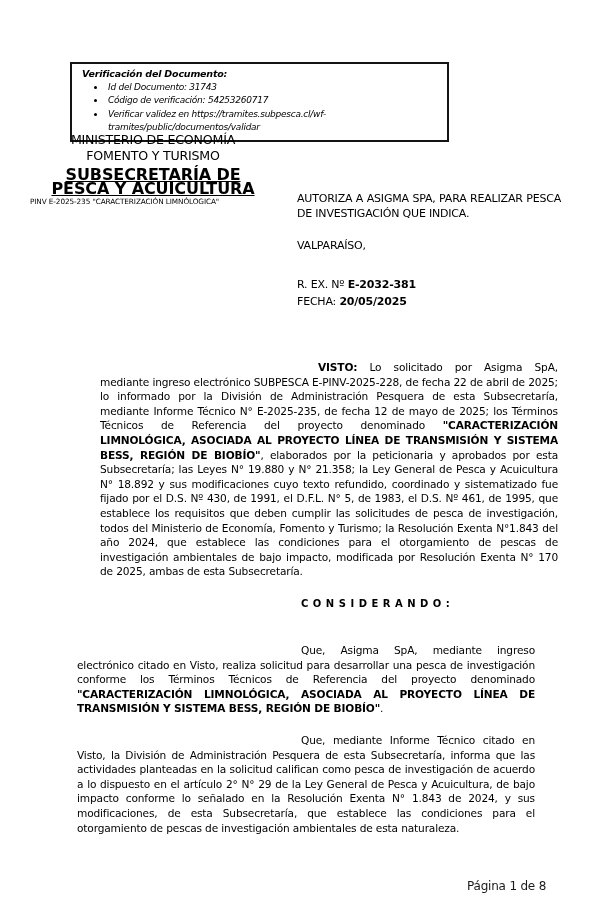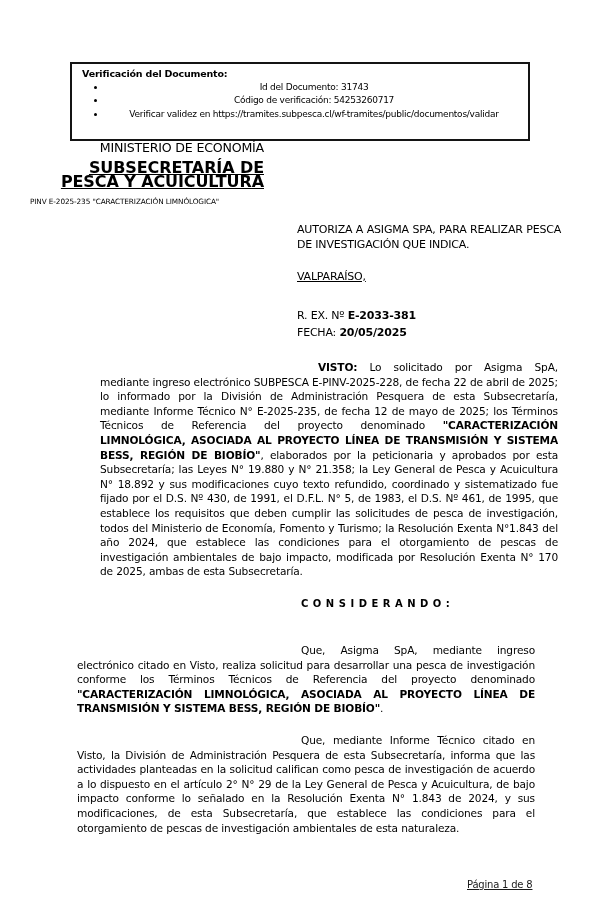--- a/index.html
+++ b/index.html
@@ -3,79 +3,80 @@
 <meta charset="utf-8">
 <style>
   html,body{margin:0;padding:0;background:#ffffff;}
   #page{
     position:relative;width:600px;height:918px;background:#ffffff;
     font-family:"DejaVu Sans","Liberation Sans",sans-serif;color:#000;
     overflow:hidden;
   }
   
   .verifybox{
-    position:absolute;left:70px;top:62px;width:460px;box-sizing:border-box;
-    border:2px solid #141414;padding:4px 8px 18px 10px;background:#fff;
+    position:absolute;left:70px;top:62px;width:379px;box-sizing:border-box;
+    border:2px solid #141414;padding:4px 8px 5px 10px;background:#fff;font-style:italic;
   }
   .verify-title{font-size:9.5px;font-weight:700;letter-spacing:-0.2px;}
   .verify-list{margin:2px 0 0 24px;padding:0;font-size:9px;line-height:13.4px;letter-spacing:-0.25px;list-style:disc;}
-  .verify-list li{margin:0;padding-left:2px;text-align:center;}
+  .verify-list li{margin:0;padding-left:2px;}
   
-  .header-block{position:absolute;left:42px;top:140px;width:222px;text-align:right;}
+  .header-block{position:absolute;left:42px;top:132px;width:222px;text-align:center;}
   .ministry-line{font-size:12.6px;line-height:15.5px;letter-spacing:-0.2px;}
   .subsec{margin-top:5px;font-weight:700;font-size:16px;line-height:14px;text-decoration:underline;letter-spacing:-0.1px;}
   .project-ref{position:absolute;left:30px;top:197px;font-size:7.3px;letter-spacing:-0.1px;}
   
-  .right-col{position:absolute;left:297px;top:223px;width:264px;font-size:11px;letter-spacing:-0.2px;}
+  .right-col{position:absolute;left:297px;top:192px;width:264px;font-size:11px;letter-spacing:-0.2px;}
   .subject{text-align:justify;line-height:14.8px;}
-  .city{margin-top:17px;line-height:14.8px;text-decoration:underline;}
+  .city{margin-top:17px;line-height:14.8px;}
   .res-line{margin-top:25px;line-height:14.8px;}
   .fecha-line{margin-top:2px;line-height:14.8px;}
   .res-line b,.fecha-line b{font-weight:700;}
   
   .body-par{
     position:absolute;left:77px;width:458px;font-size:10.6px;line-height:14.6px;
     text-align:justify;letter-spacing:-0.15px;
   }
   .body-par b{font-weight:700;}
   .visto{top:360px;text-indent:218px;margin-left:23px;}
   .cons-heading{
     position:absolute;left:77px;top:598px;width:458px;
     font-size:10px;font-weight:700;letter-spacing:4.5px;padding-left:224px;box-sizing:border-box;
   }
   .para1{top:643px;text-indent:224px;}
   .para2{top:733px;text-indent:224px;}
   
-  .footer{position:absolute;left:467px;top:879px;font-size:10px;letter-spacing:-0.2px;color:#1a1a1a;text-decoration:underline;}
+  .footer{position:absolute;left:467px;top:879px;font-size:12px;letter-spacing:-0.2px;color:#1a1a1a;}
 </style>
 </head>
 <body>
 
 <div id="page">
 
   <div class="verifybox">
     <div class="verify-title">Verificación del Documento:</div>
     <ul class="verify-list">
         <li>Id del Documento: 31743</li>
         <li>Código de verificación: 54253260717</li>
         <li>Verificar validez en https://tramites.subpesca.cl/wf-tramites/public/documentos/validar</li>
       </ul>
   </div>
 
   <div class="header-block">
     <div class="ministry-line">MINISTERIO DE ECONOMÍA</div>
+    <div class="ministry-line">FOMENTO Y TURISMO</div>
     <div class="subsec">SUBSECRETARÍA DE PESCA Y ACUICULTURA</div>
   </div>
 
   <div class="project-ref">PINV E-2025-235 "CARACTERIZACIÓN LIMNÓLOGICA"</div>
 
   <div class="right-col">
     <div class="subject">AUTORIZA A ASIGMA SPA, PARA REALIZAR PESCA DE INVESTIGACIÓN QUE INDICA.</div>
     <div class="city">VALPARAÍSO,</div>
-    <div class="res-line"><span>R. EX. Nº </span><b>E-2033-381</b></div>
+    <div class="res-line"><span>R. EX. Nº </span><b>E-2032-381</b></div>
     <div class="fecha-line"><span>FECHA: </span><b>20/05/2025</b></div>
   </div>
 
   <div class="body-par visto"><b>VISTO:</b><span> Lo solicitado por Asigma SpA, mediante ingreso electrónico SUBPESCA E-PINV-2025-228, de fecha 22 de abril de 2025; lo informado por la División de Administración Pesquera de esta Subsecretaría, mediante Informe Técnico N° E-2025-235, de fecha 12 de mayo de 2025; los Términos Técnicos de Referencia del proyecto denominado </span><b>"CARACTERIZACIÓN LIMNOLÓGICA, ASOCIADA AL PROYECTO LÍNEA DE TRANSMISIÓN Y SISTEMA BESS, REGIÓN DE BIOBÍO"</b><span>, elaborados por la peticionaria y aprobados por esta Subsecretaría; las Leyes N° 19.880 y N° 21.358; la Ley General de Pesca y Acuicultura N° 18.892 y sus modificaciones cuyo texto refundido, coordinado y sistematizado fue fijado por el D.S. Nº 430, de 1991, el D.F.L. N° 5, de 1983, el D.S. Nº 461, de 1995, que establece los requisitos que deben cumplir las solicitudes de pesca de investigación, todos del Ministerio de Economía, Fomento y Turismo; la Resolución Exenta N°1.843 del año 2024, que establece las condiciones para el otorgamiento de pescas de investigación ambientales de bajo impacto, modificada por Resolución Exenta N° 170 de 2025, ambas de esta Subsecretaría.</span></div>
 
   <div class="cons-heading">CONSIDERANDO:</div>
 
   <div class="body-par para1"><span>Que, Asigma SpA, mediante ingreso electrónico citado en Visto, realiza solicitud para desarrollar una pesca de investigación conforme los Términos Técnicos de Referencia del proyecto denominado </span><b>"CARACTERIZACIÓN LIMNOLÓGICA, ASOCIADA AL PROYECTO LÍNEA DE TRANSMISIÓN Y SISTEMA BESS, REGIÓN DE BIOBÍO"</b><span>.</span></div>
 
   <div class="body-par para2"><span>Que, mediante Informe Técnico citado en Visto, la División de Administración Pesquera de esta Subsecretaría, informa que las actividades planteadas en la solicitud califican como pesca de investigación de acuerdo a lo dispuesto en el artículo 2° N° 29 de la Ley General de Pesca y Acuicultura, de bajo impacto conforme lo señalado en la Resolución Exenta N° 1.843 de 2024, y sus modificaciones, de esta Subsecretaría, que establece las condiciones para el otorgamiento de pescas de investigación ambientales de esta naturaleza.</span></div>

